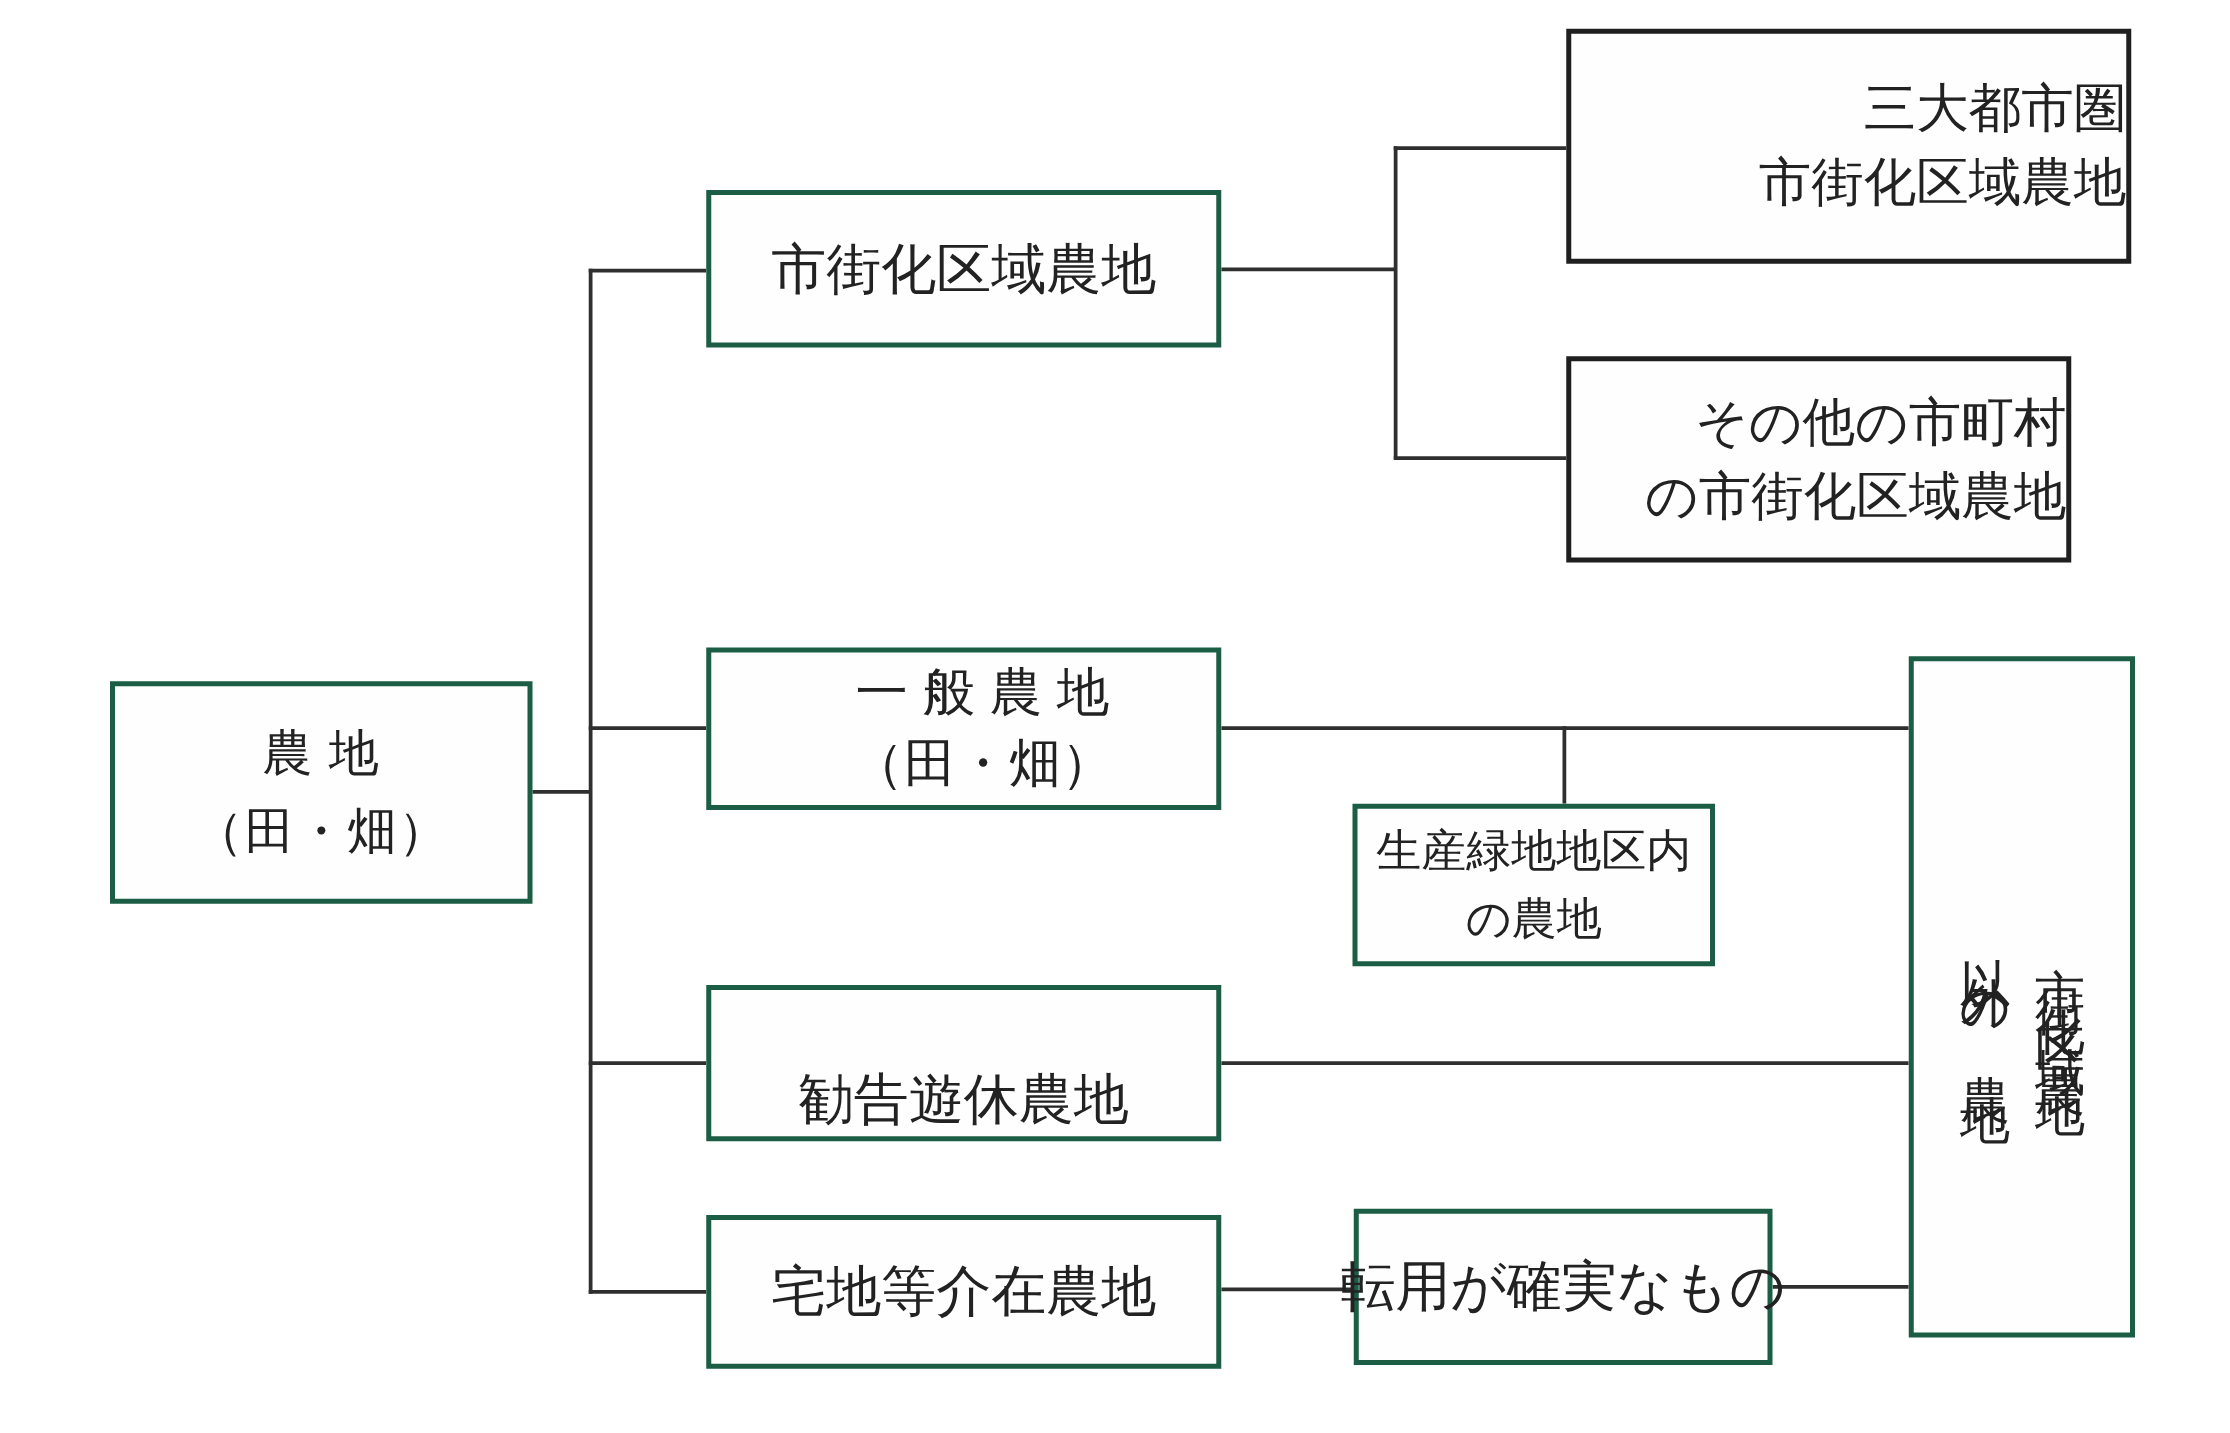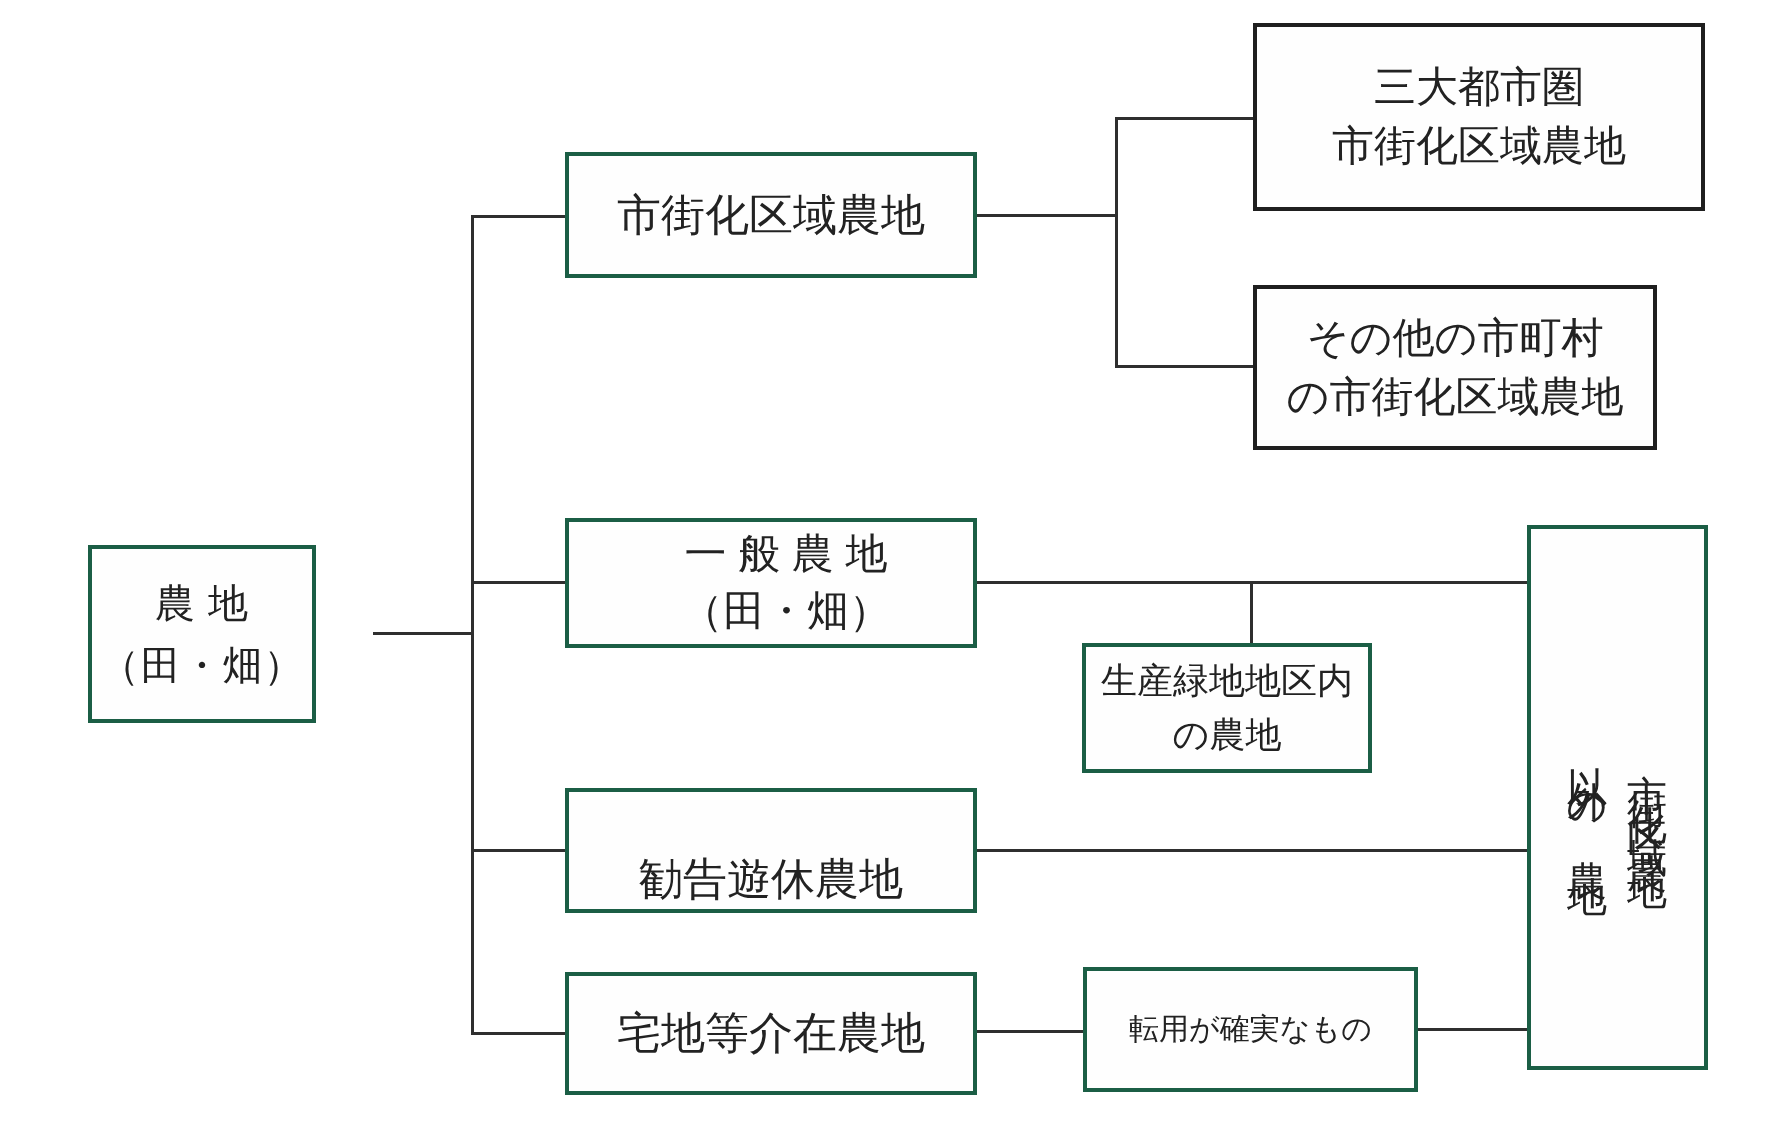--- a/index.html
+++ b/index.html
@@ -27,38 +27,38 @@
     box-sizing: border-box;
     background: #fefefe;
     display: flex;
     flex-direction: column;
     align-items: center;
     justify-content: center;
     color: var(--text);
     text-align: center;
   }
   .node.green { border: 4px solid var(--green-border); }
-  .node.black { border: 4px solid var(--black-border); }
+  .node.black { border: 4px solid var(--black-border); align-items: flex-end; }
   .node span { display: block; white-space: nowrap; }
 
   .line {
     position: absolute;
     background: var(--line);
   }
 
   
-  #box-root      { left: 88px;   top: 545px; width: 228px; height: 178px; font-size: 40px; line-height: 1.55; letter-spacing: 1px; }
+  #box-root      { left: 88px;   top: 545px; width: 338px; height: 178px; font-size: 40px; line-height: 1.55; letter-spacing: 1px; }
   #box-shigaika  { left: 565px;  top: 152px; width: 412px; height: 126px; font-size: 44px; }
   #box-ippan     { left: 565px;  top: 518px; width: 412px; height: 130px; font-size: 42px; line-height: 1.35; padding-left: 30px; }
   #box-kankoku   { left: 565px;  top: 788px; width: 412px; height: 125px; font-size: 44px; justify-content: flex-end; }
   #box-takuchi   { left: 565px;  top: 972px; width: 412px; height: 123px; font-size: 44px; }
   #box-sandai    { left: 1253px; top: 23px;  width: 452px; height: 188px; font-size: 42px; line-height: 1.4; }
   #box-sonota    { left: 1253px; top: 285px; width: 404px; height: 165px; font-size: 42px; line-height: 1.4; }
   #box-seisan    { left: 1082px; top: 643px; width: 290px; height: 130px; font-size: 36px; line-height: 1.5; }
-  #box-tenyo     { left: 1083px; top: 967px; width: 335px; height: 125px; font-size: 30px; }
+  #box-tenyo     { left: 1083px; top: 967px; width: 335px; height: 125px; font-size: 44px; }
   #box-tall      { left: 1527px; top: 525px; width: 181px; height: 545px; font-size: 40px; }
 
   .vertical-text {
     writing-mode: vertical-rl;
     text-align: center;
     height: 100%;
     line-height: 1.5;
     letter-spacing: 0.4em;
     color: var(--text);
   }

